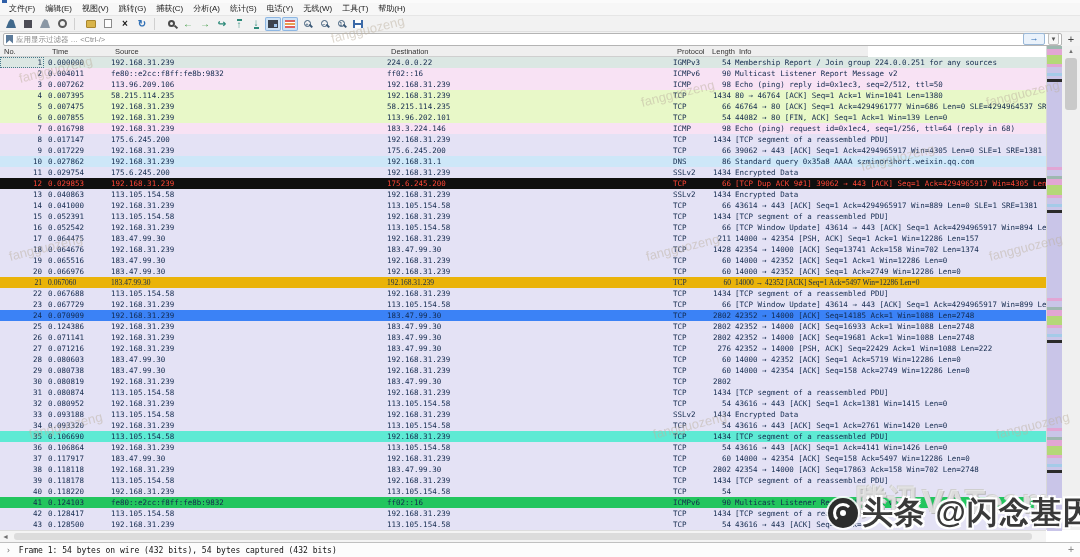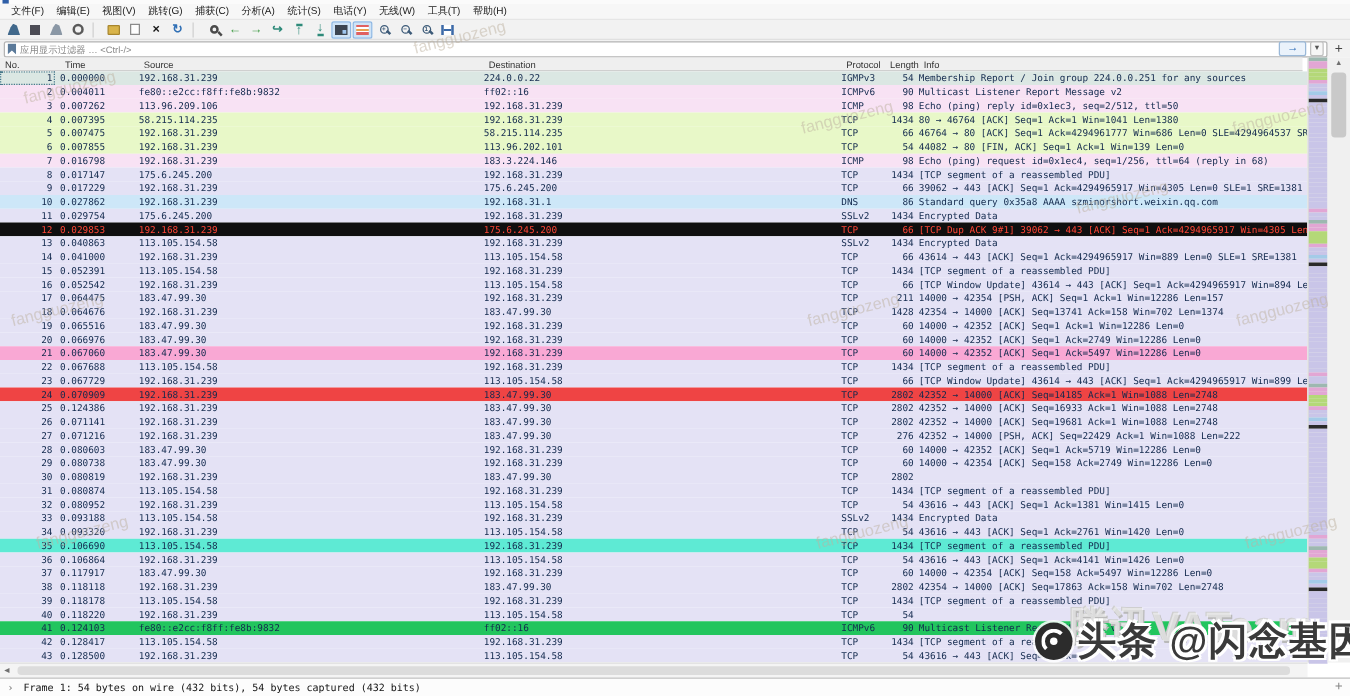--- a/index.html
+++ b/index.html
@@ -56,21 +56,21 @@
   .filter-input{flex:1;border:none;outline:none;font-size:7.5px;color:#333;height:9px;padding:0;
                 font-family:"Liberation Sans",sans-serif;background:transparent;}
   .filter-input::placeholder{color:#8a8a8a;}
   .apply-btn{width:20px;height:10px;background:#eaf2fb;border:1px solid #9ab8d8;border-radius:2px;
              color:#2b6cb8;font-size:9px;line-height:9px;text-align:center;font-weight:bold;}
   .caret-btn{width:9px;height:10px;border:1px solid #c0c0c0;border-radius:2px;font-size:6px;color:#555;
              display:flex;align-items:center;justify-content:center;background:#f6f6f6;}
   .add-btn{width:12px;height:12px;font-size:11px;color:#444;display:flex;align-items:center;justify-content:center;}
 
   
-  .pheader{position:absolute;left:0;top:46px;width:1042px;height:11px;background:#efefef;
+  .pheader{position:absolute;left:0;top:46px;width:868px;height:11px;background:#efefef;
            border-bottom:1px solid #cfcfcf;display:flex;align-items:center;font-size:7.5px;color:#333;
            box-sizing:border-box;white-space:nowrap;}
   .rows{position:absolute;left:0;top:57px;width:1046px;height:473px;overflow:hidden;}
   .prow{height:11px;display:flex;align-items:center;font-family:"DejaVu Sans Mono",monospace;
         font-size:7.5px;line-height:11px;color:#12294d;white-space:nowrap;cursor:default;}
   .c-no{width:42px;text-align:right;padding-right:2px;flex:none;}
   .c-time{width:60px;margin-left:4px;flex:none;}
   .c-src{width:273px;margin-left:3px;flex:none;}
   .c-dst{width:283px;margin-left:3px;flex:none;}
   .c-proto{width:31px;margin-left:3px;flex:none;}
@@ -395,21 +395,21 @@
       </div>
       <div class="prow" style="background: rgb(228, 226, 245);">
         <span class="c-no">20</span>
         <span class="c-time">0.066976</span>
         <span class="c-src">183.47.99.30</span>
         <span class="c-dst">192.168.31.239</span>
         <span class="c-proto">TCP</span>
         <span class="c-len">60</span>
         <span class="c-info">14000 → 42352 [ACK] Seq=1 Ack=2749 Win=12286 Len=0</span>
       </div>
-      <div class="prow" style="background: #f9a8d4;">
+      <div class="prow" style="background: #eab308; font-family: Liberation Serif, serif;">
         <span class="c-no">21</span>
         <span class="c-time">0.067060</span>
         <span class="c-src">183.47.99.30</span>
         <span class="c-dst">192.168.31.239</span>
         <span class="c-proto">TCP</span>
         <span class="c-len">60</span>
         <span class="c-info">14000 → 42352 [ACK] Seq=1 Ack=5497 Win=12286 Len=0</span>
       </div>
       <div class="prow" style="background: rgb(228, 226, 245);">
         <span class="c-no">22</span>
@@ -422,21 +422,21 @@
       </div>
       <div class="prow" style="background: rgb(228, 226, 245);">
         <span class="c-no">23</span>
         <span class="c-time">0.067729</span>
         <span class="c-src">192.168.31.239</span>
         <span class="c-dst">113.105.154.58</span>
         <span class="c-proto">TCP</span>
         <span class="c-len">66</span>
         <span class="c-info">[TCP Window Update] 43614 → 443 [ACK] Seq=1 Ack=4294965917 Win=899 Le</span>
       </div>
-      <div class="prow" style="background: #ef4444;">
+      <div class="prow" style="background: #3b82f6;">
         <span class="c-no">24</span>
         <span class="c-time">0.070909</span>
         <span class="c-src">192.168.31.239</span>
         <span class="c-dst">183.47.99.30</span>
         <span class="c-proto">TCP</span>
         <span class="c-len">2802</span>
         <span class="c-info">42352 → 14000 [ACK] Seq=14185 Ack=1 Win=1088 Len=2748</span>
       </div>
       <div class="prow" style="background: rgb(228, 226, 245);">
         <span class="c-no">25</span>

